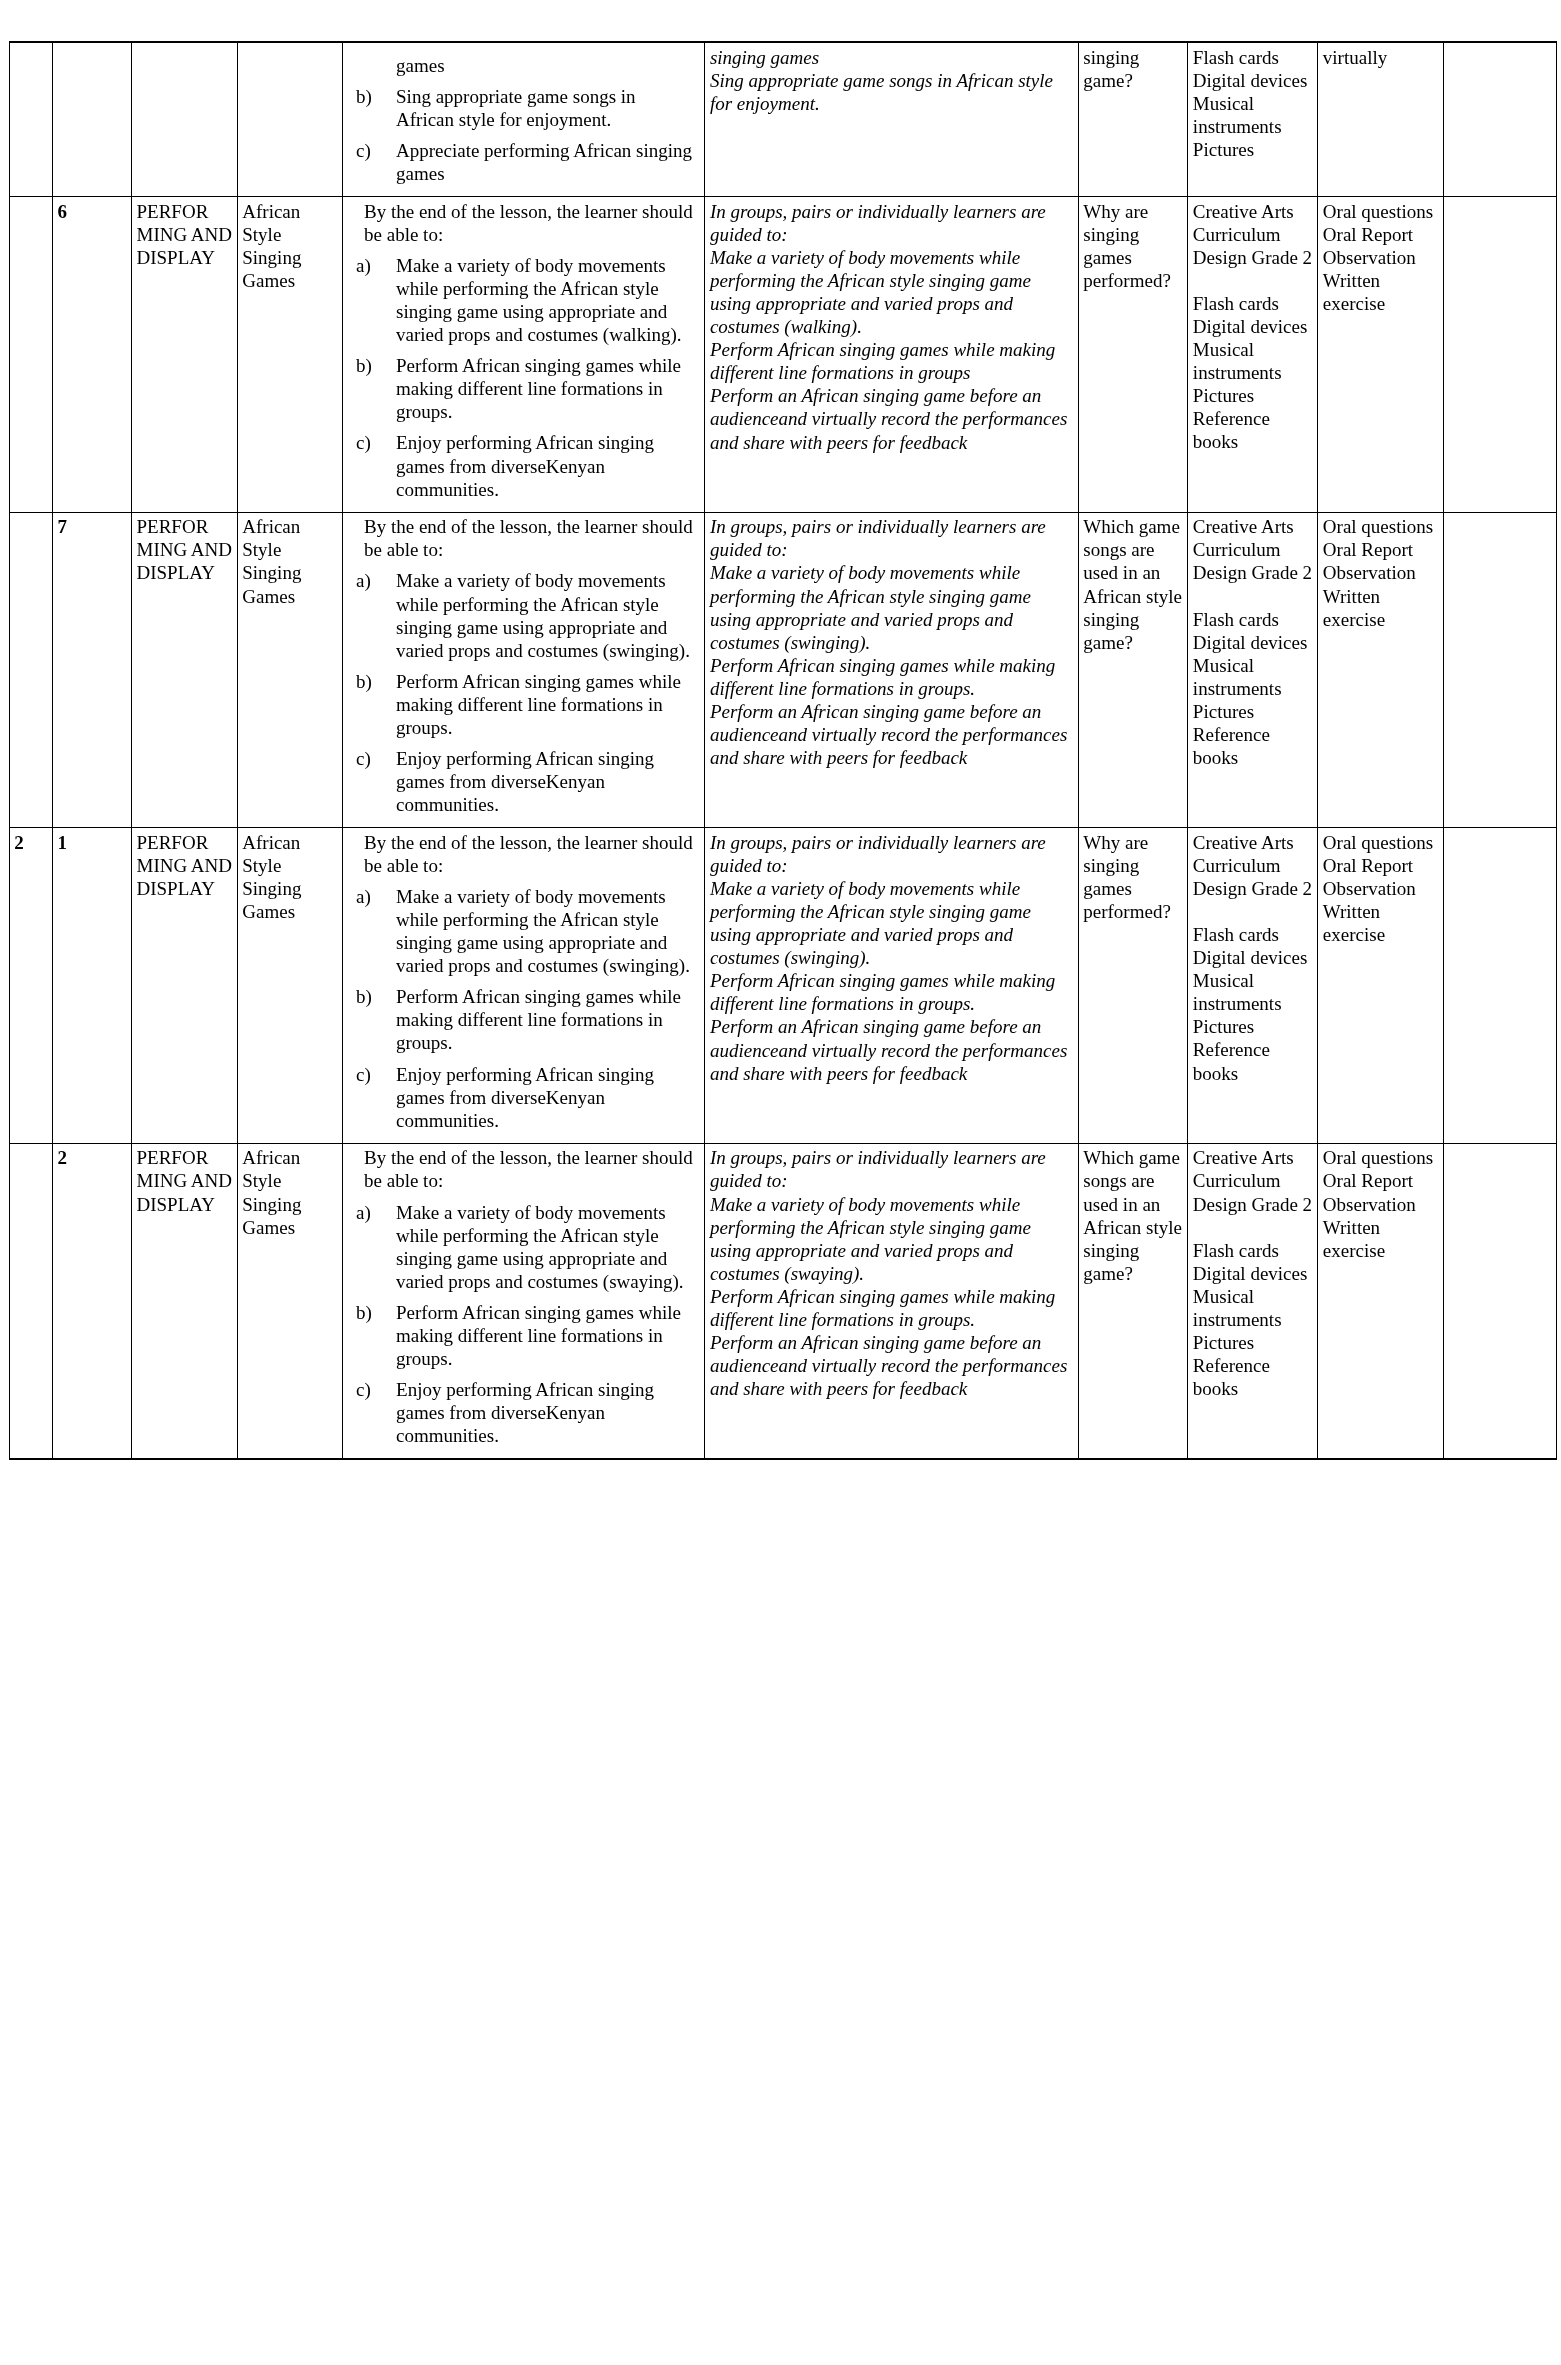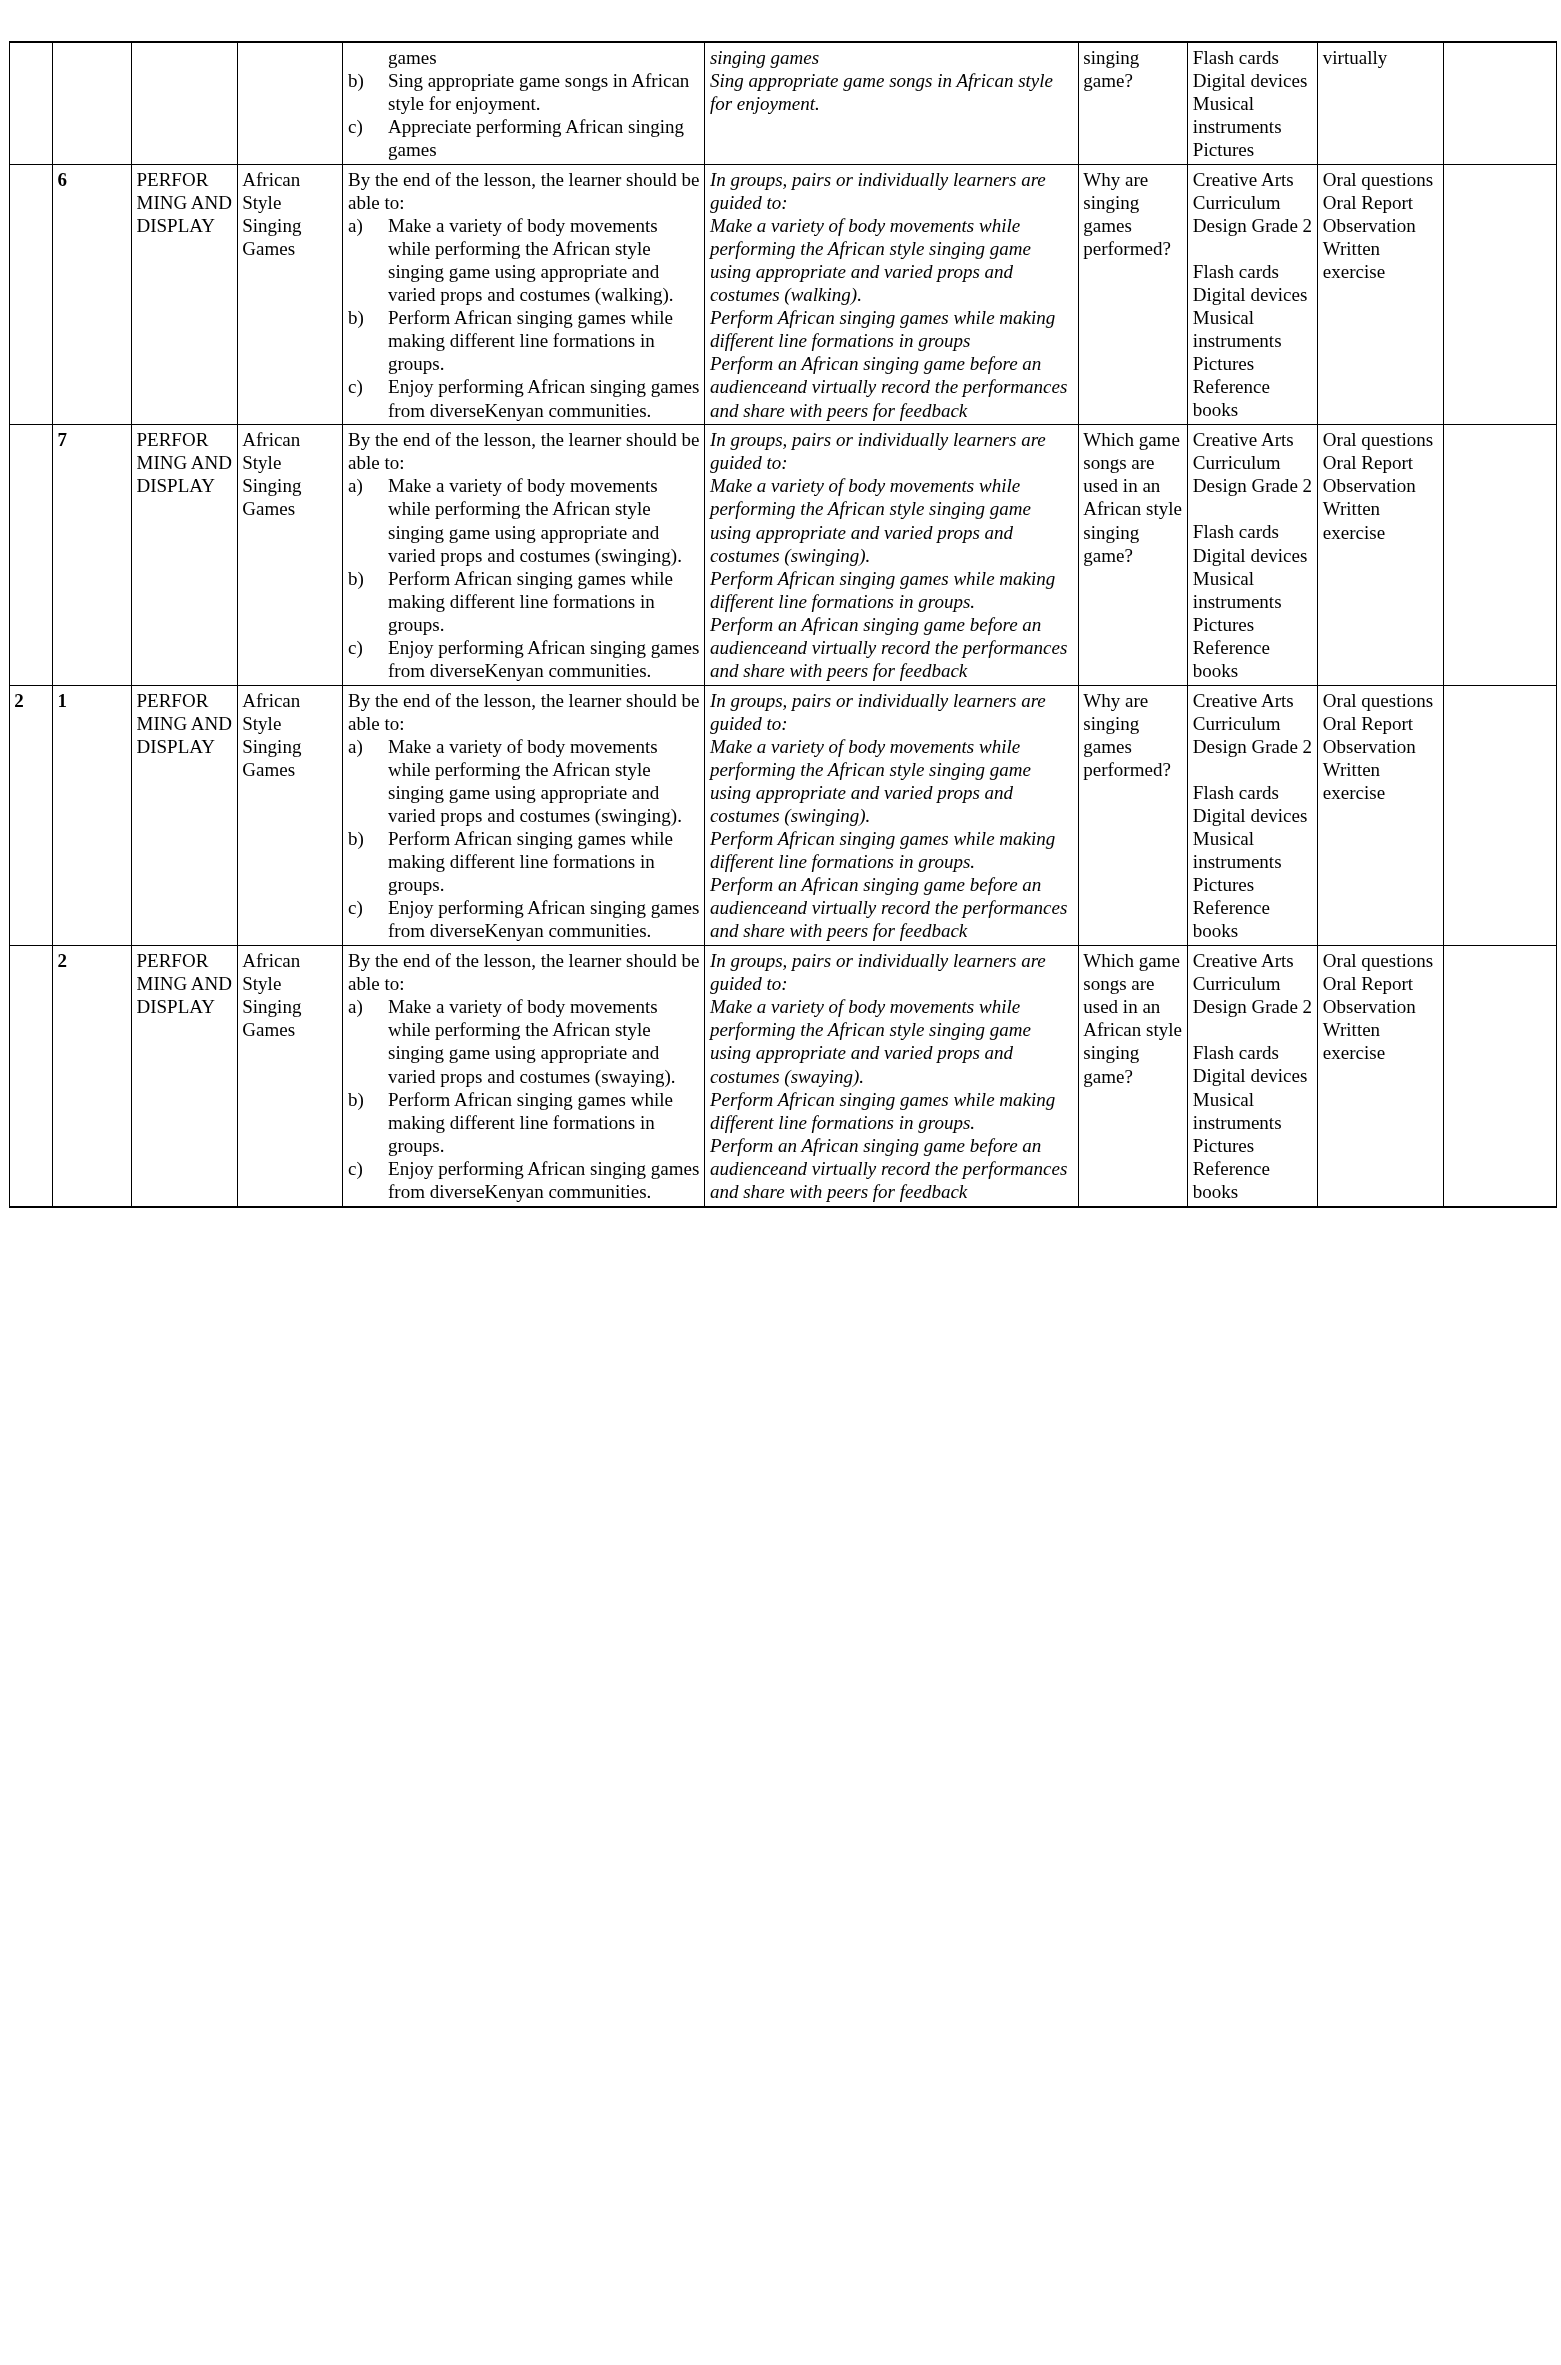--- a/index.html
+++ b/index.html
@@ -50,30 +50,30 @@
   .c-lesson  { width: 62px; font-weight: bold; }
   .c-strand  { width: 83px; margin-top: 35px; }
   .c-sub     { width: 83px; border-radius: 6px; }
   .c-out     { width: 284px; }
   .c-exp     { width: 293px; font-style: italic; }
   .c-kiq     { width: 86px; }
   .c-res     { width: 102px; }
   .c-ass     { width: 99px; }
   .c-ref     { width: 88px; }
 
-  .outcomes-intro { margin: 0 0 0 0; }
+  .outcomes-intro { margin: 0 0 0 16px; }
   ol.abc {
     list-style: none;
     margin: 0;
     padding: 0;
   }
   ol.abc > li {
     position: relative;
     padding-left: 40px;
-    margin: 0;
+    margin: 8px;
   }
   ol.abc > li .marker {
     position: absolute;
     left: 0;
     top: 0;
     width: 34px;
   }
   .plain-lines p { margin: 0; }
   .blank { min-height: 3.8px; }
   .gap { height: 23px; }

